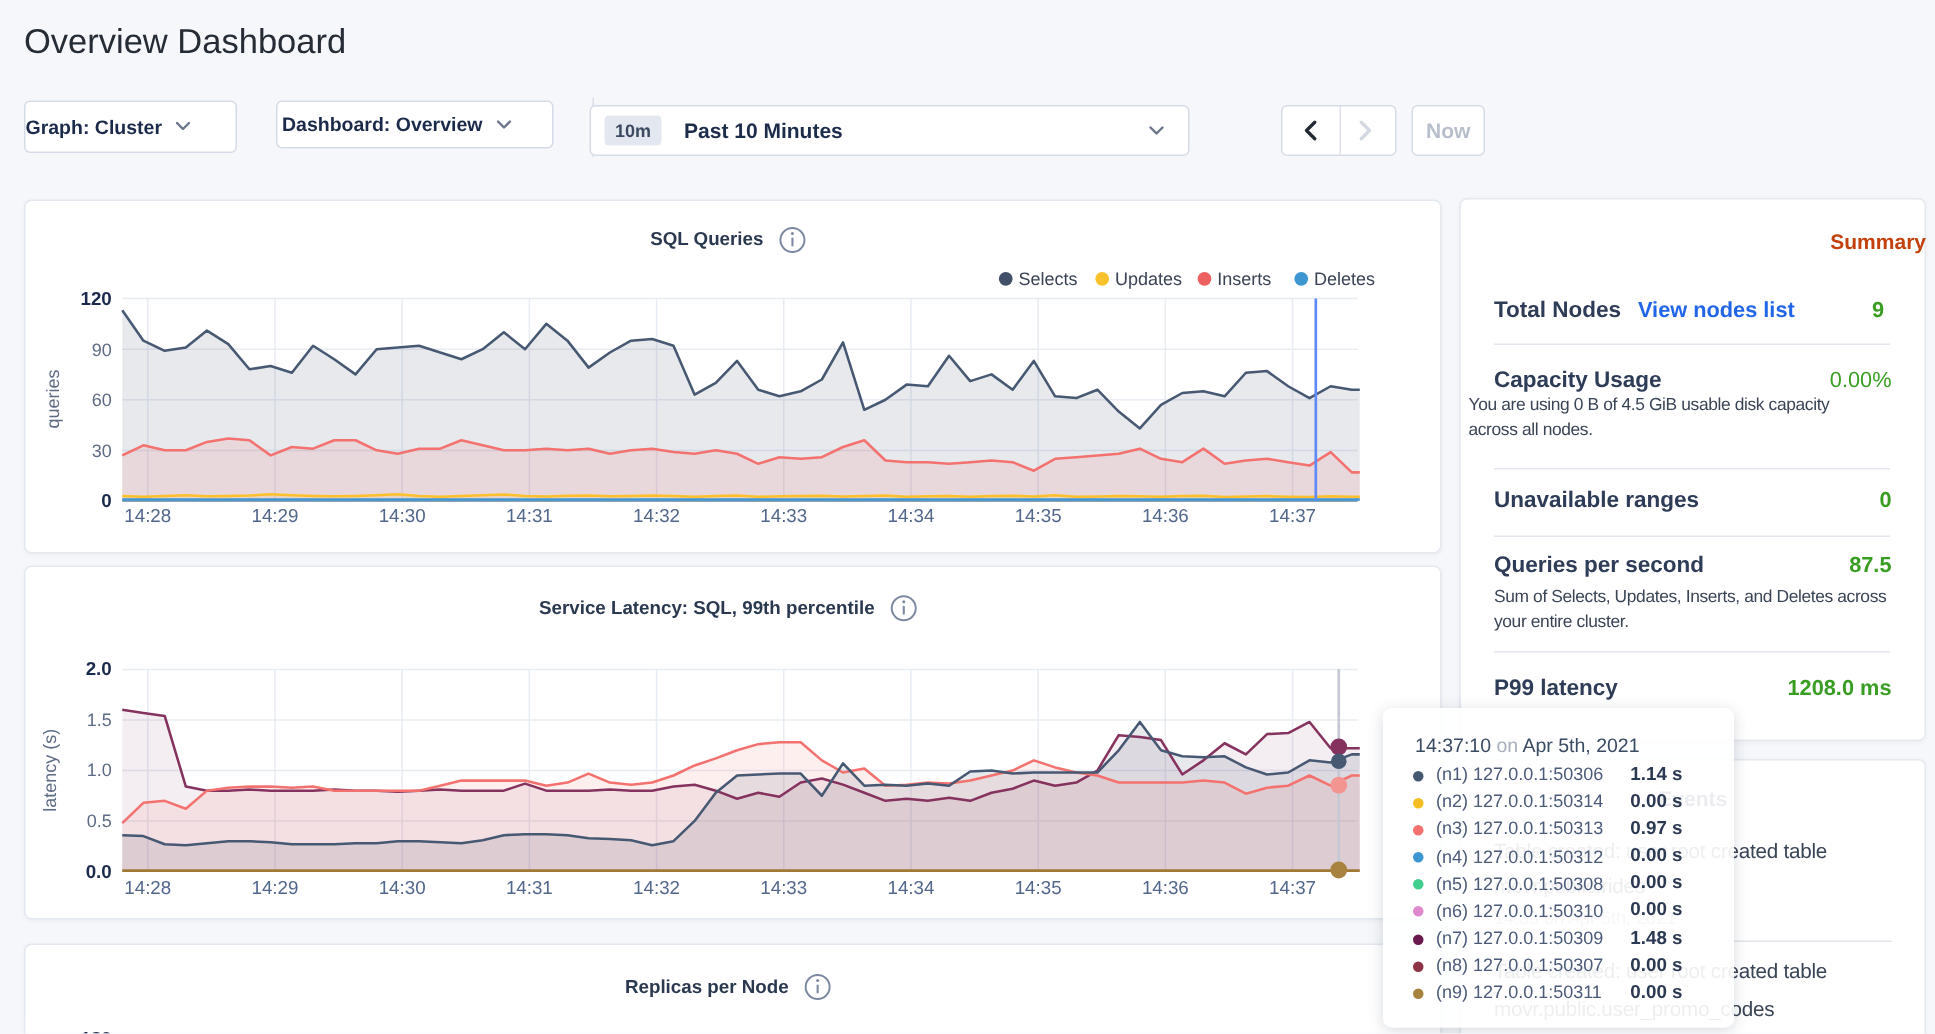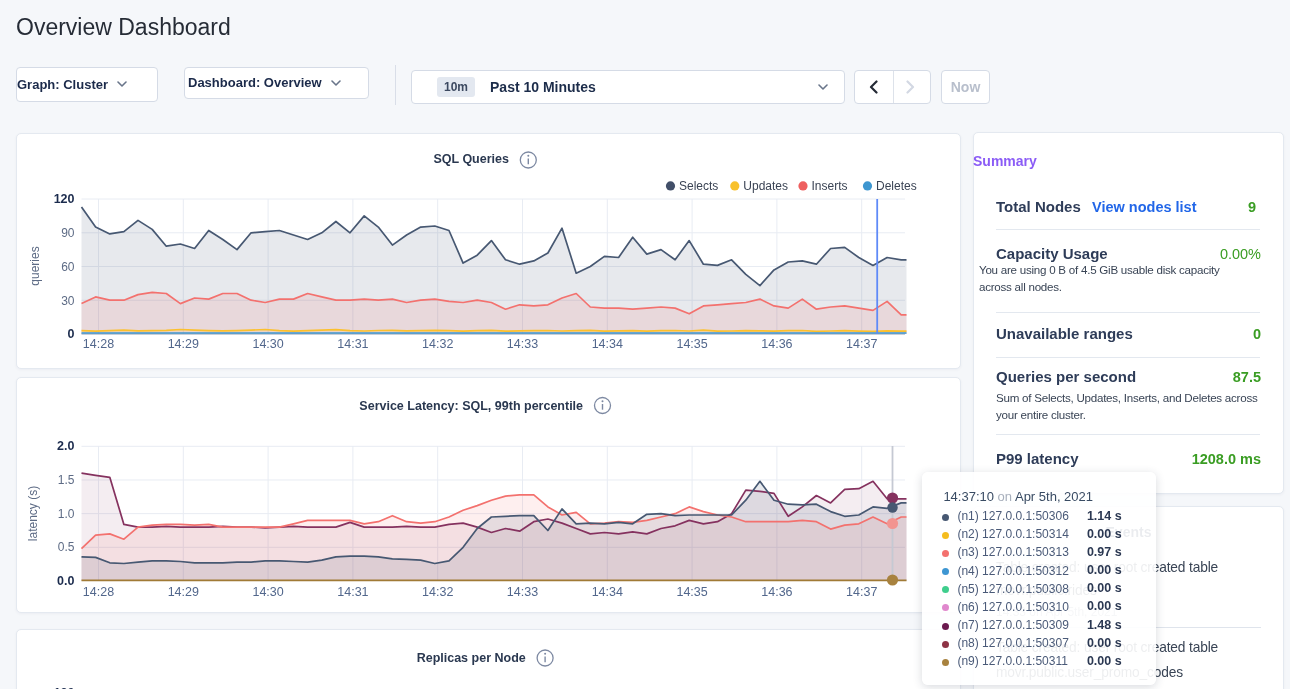--- a/index.html
+++ b/index.html
@@ -19,21 +19,21 @@
 <div class="ctrl" style="left:184px;top:66.7px;width:185px;height:32px;padding-left:3px">
   <span style="font-weight:bold;font-size:13px;color:#1b2a4a">Dashboard: Overview</span>
   <span style="margin-left:9px;display:flex">
       <svg width="10" height="6" viewBox="0 0 10 6">
         <path d="M1 1 L5 5 L9 1" fill="none" stroke="#69758a" stroke-width="1.6" stroke-linecap="round" stroke-linejoin="round"></path>
       </svg>
     </span>
 </div>
 <div style="position:absolute;left:395px;top:65px;width:1px;height:40px;background:#d9dee8"></div>
 
-<div class="ctrl" style="left:411px;top:70px;width:434px;height:33.7px;padding-left:25px">
+<div class="ctrl" style="left:393px;top:70px;width:400px;height:33.7px;padding-left:9px">
   <span style="background:#e3e8f0;border-radius:3px;font-weight:bold;font-size:12px;color:#3c4960;padding:3px 7px">10m</span>
   <span style="margin-left:15px;font-weight:bold;font-size:14px;color:#1c2c4a">Past 10 Minutes</span>
   <span style="position:absolute;right:16px;display:flex">
       <svg width="10" height="6" viewBox="0 0 10 6">
         <path d="M1 1 L5 5 L9 1" fill="none" stroke="#69758a" stroke-width="1.6" stroke-linecap="round" stroke-linejoin="round"></path>
       </svg>
     </span>
 </div>
 <div class="ctrl" style="left:854px;top:70px;width:76.6px;height:33.7px">
   <span style="width:38px;display:flex;justify-content:center">
@@ -161,21 +161,21 @@
 <div style="position:absolute;left:15.5px;top:628.8px"><svg width="945" height="60" viewBox="0 0 945 60" font-family="Liberation Sans, sans-serif">
 <text x="455.2" y="33" text-anchor="middle" font-size="12.5" font-weight="bold" fill="#2a3850">Replicas per Node</text>
 <circle cx="529.1" cy="29" r="8" fill="none" stroke="#7d89a2" stroke-width="1.3"></circle>
       <line x1="529.1" y1="27.5" x2="529.1" y2="33.2" stroke="#7d89a2" stroke-width="1.4"></line>
       <circle cx="529.1" cy="24.7" r="1" fill="#7d89a2"></circle>
 <text x="58.5" y="67.5" text-anchor="end" font-size="12.5" font-weight="bold" fill="#1b2b4d">120</text>
 </svg></div>
 
 <div style="position:absolute;left:973px;top:131.7px;width:311px;height:361.9px;background:#fff;border:1px solid #e4e9f0;border-radius:5px;box-shadow:0 1px 3px rgba(50,60,90,0.05)"></div>
 <div style="position:absolute;left:973px;top:131.7px;width:311px;height:360px;font-family:'Liberation Sans',sans-serif">
-<div style="position:absolute;left:0;top:21px;width:311px;text-align:left;font-weight:bold;font-size:14px;color:#8b5cf6">Summary</div>
+<div style="position:absolute;left:0;top:21px;width:311px;text-align:right;font-weight:bold;font-size:14px;color:#c2410c">Summary</div>
 <div style="position:absolute;left:0;top:66.8px;width:306px;height:18px">
       <span style="position:absolute;left:23px;top:0;font-weight:bold;font-size:15px;color:#2e3c58;white-space:nowrap">Total Nodes</span>
       <span style="position:absolute;left:119px;top:1px;font-weight:bold;font-size:14.5px;color:#2166e8;white-space:nowrap">View nodes list</span>
       <span style="position:absolute;right:23px;top:1px;font-weight:bold;font-size:14.5px;color:#3a9d23;white-space:nowrap">9</span>
     </div>
 <div style="position:absolute;left:23px;top:97px;width:264px;height:1px;background:#e3e8ef"></div>
 <div style="position:absolute;left:0;top:113px;width:311px;height:18px">
       <span style="position:absolute;left:23px;top:0;font-weight:bold;font-size:15px;color:#2e3c58;white-space:nowrap">Capacity Usage</span>
       <span style="position:absolute;right:23px;top:1px;font-weight:normal;font-size:14.5px;color:#3a9d23;white-space:nowrap">0.00%</span>
     </div>

